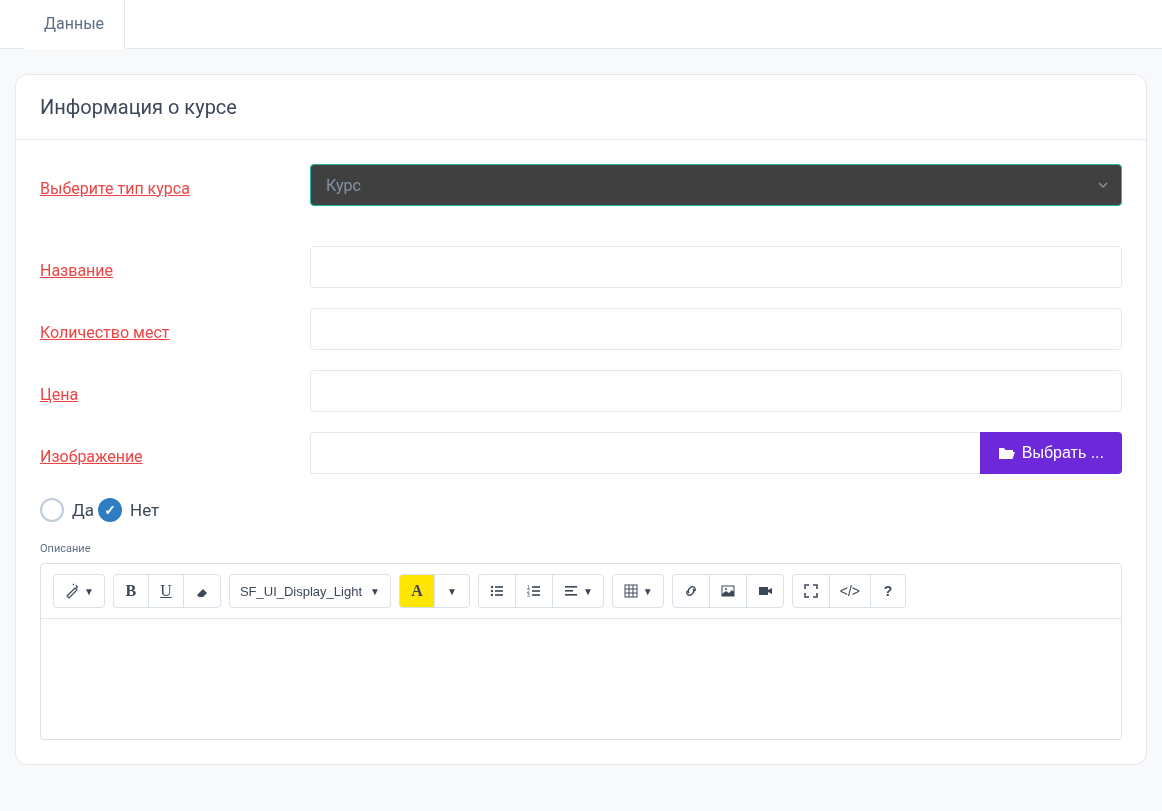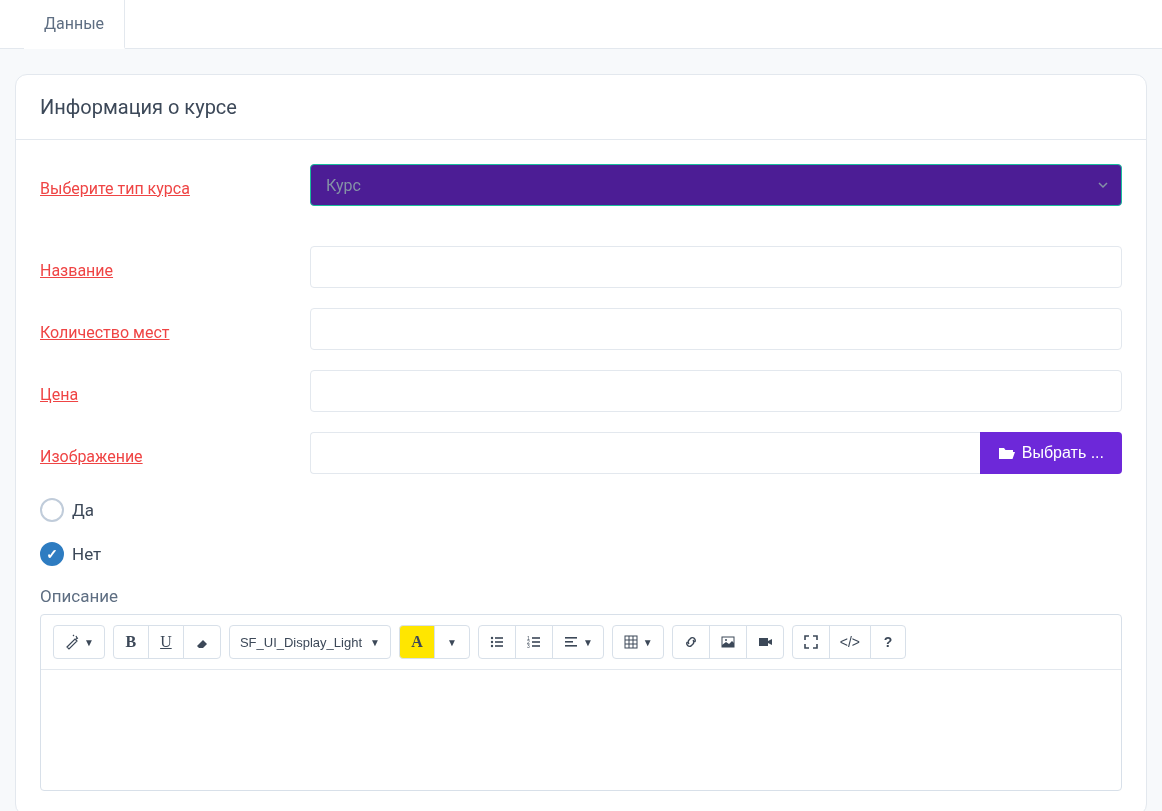--- a/index.html
+++ b/index.html
@@ -64,21 +64,21 @@
   flex: 1;
 }
 .select-wrap {
   position: relative;
   border: 1px solid #1abc9c;
   border-radius: 4px;
   height: 42px;
   display: flex;
   align-items: center;
   padding: 0 15px;
-  background: #4c1d95;
+  background: #404040;
   cursor: pointer;
 }
 .select-value {
   color: #8492a6;
   font-size: 16px;
 }
 .select-chevron {
   position: absolute;
   right: 12px;
   top: 50%;
@@ -114,22 +114,21 @@
   padding: 0 18px;
   height: 42px;
   font-size: 16px;
   cursor: pointer;
   display: flex;
   align-items: center;
   gap: 6px;
 }
 .radio-group {
   display: flex;
-  flex-direction: column;
-  gap: 20px;
+  gap: 4px;
   padding-top: 4px;
 }
 .radio-item {
   display: flex;
   align-items: center;
   gap: 8px;
   cursor: pointer;
 }
 .radio-circle {
   width: 24px;
@@ -148,21 +147,21 @@
 .radio-circle.checked::after {
   content: "✓";
   color: #fff;
   font-size: 14px;
   font-weight: bold;
 }
 .radio-label { color: #3c4858; font-size: 17px; }
 
 .section-label {
   color: #5e6e82;
-  font-size: 17px;
+  font-size: 11px;
   margin-bottom: 8px;
   margin-top: 20px;
 }
 .editor {
   border: 1px solid #d8e0e9;
   border-radius: 4px;
   background: #fff;
 }
 .toolbar {
   padding: 10px 12px;

